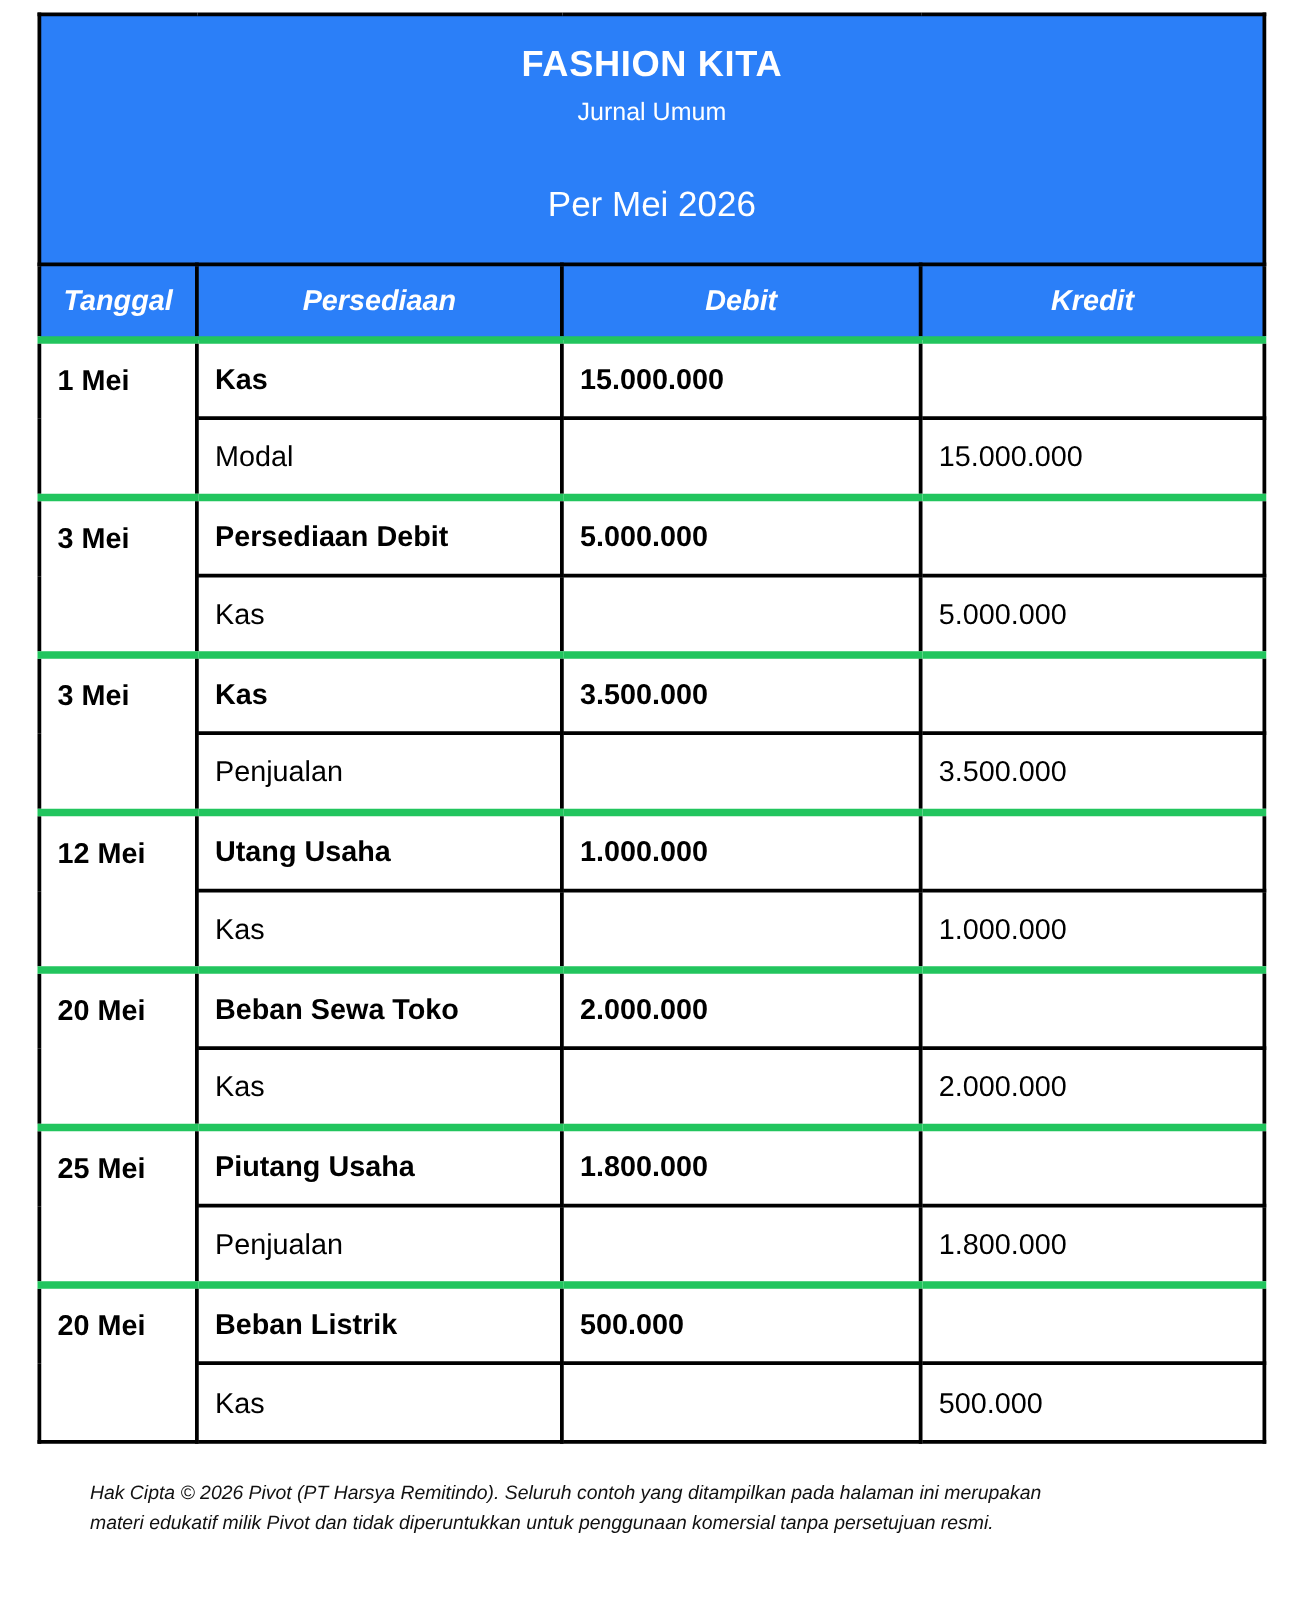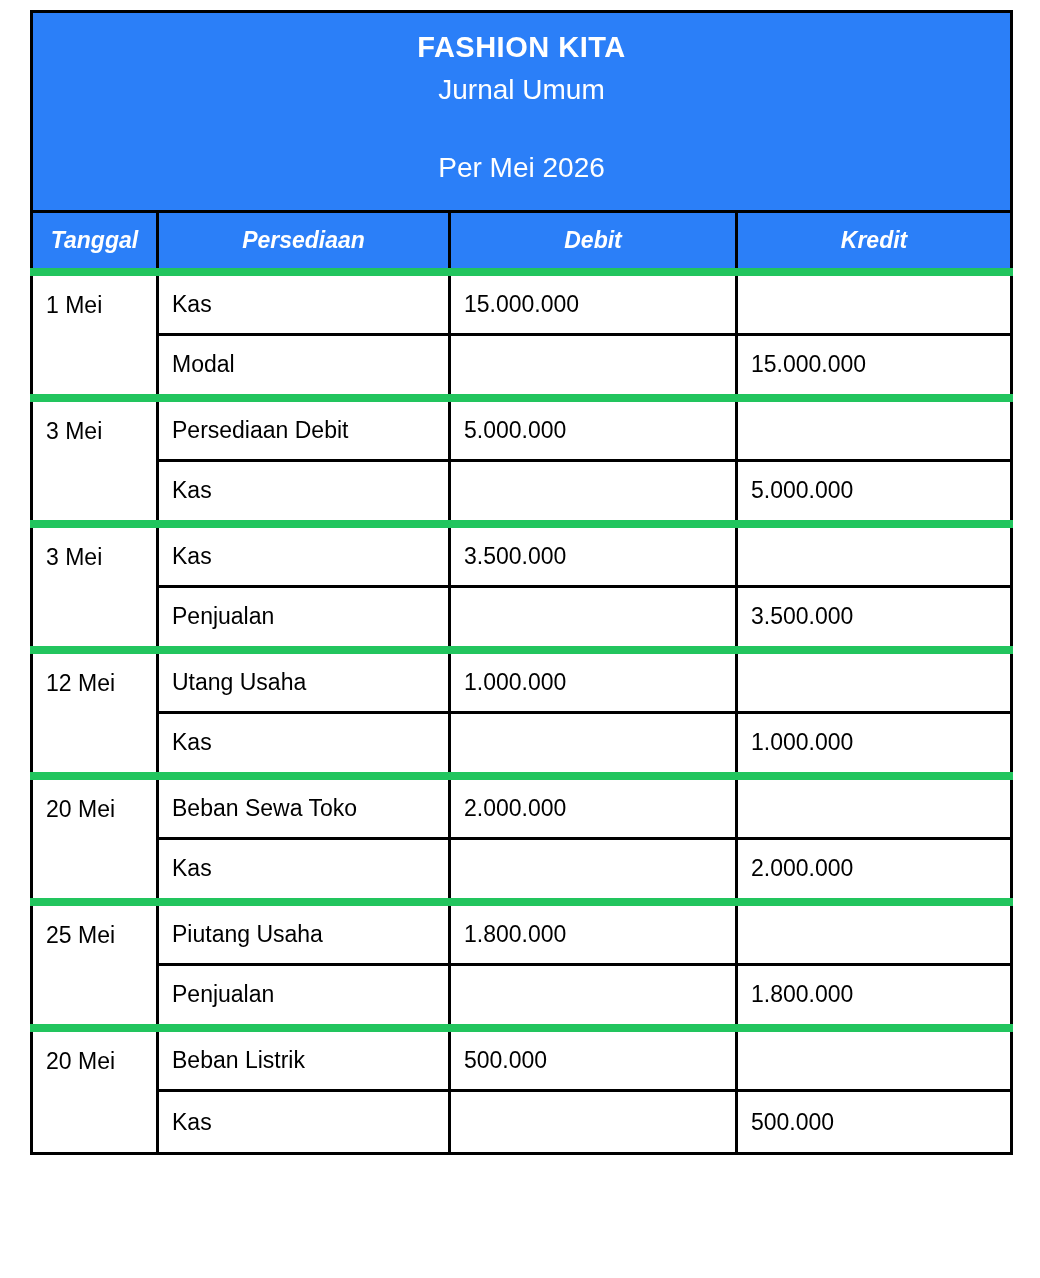--- a/index.html
+++ b/index.html
@@ -38,21 +38,21 @@
     font-weight: normal;
     padding: 10px 0 18px 0;
   }
   .doc-company {
     font-size: 29px;
     font-weight: bold;
     letter-spacing: 0.5px;
     margin-bottom: 10px;
   }
   .doc-type {
-    font-size: 28px;
+    font-size: 20px;
     margin-bottom: 46px;
   }
   .doc-period {
     font-size: 28px;
   }
   th.col-h {
     background: #2B7FF8;
     color: #fff;
     font-size: 23px;
     font-weight: bold;
@@ -69,21 +69,22 @@
     background: #fff;
   }
   td.date-cell {
     vertical-align: top;
     padding-top: 16px;
   }
   tr.row-b td {
     border-top: 2px solid #404040;
   }
   tr.group-start td {
-    border-top: 8px solid #22c55e;
+    border-top: 6px solid #22c55e;
+    font-weight: bold;
   }
 
   
   .footer {
     position: absolute;
     left: 42px;
     top: 1183px;
     width: 980px;
     display: flex;
     align-items: center;
@@ -220,15 +221,16 @@
       </tr>
       <tr class="row-b">
         <td>Kas</td>
         <td></td>
         <td>500.000</td>
       </tr>
     </tbody>
   </table>
 
   <div class="footer">
+    <div class="copyright">Hak Cipta © 2026 Pivot (PT Harsya Remitindo). Seluruh contoh yang ditampilkan pada halaman ini merupakan materi edukatif milik Pivot dan tidak diperuntukkan untuk penggunaan komersial tanpa persetujuan resmi.</div>
   </div>
 
 </div>
 
 </body></html>

